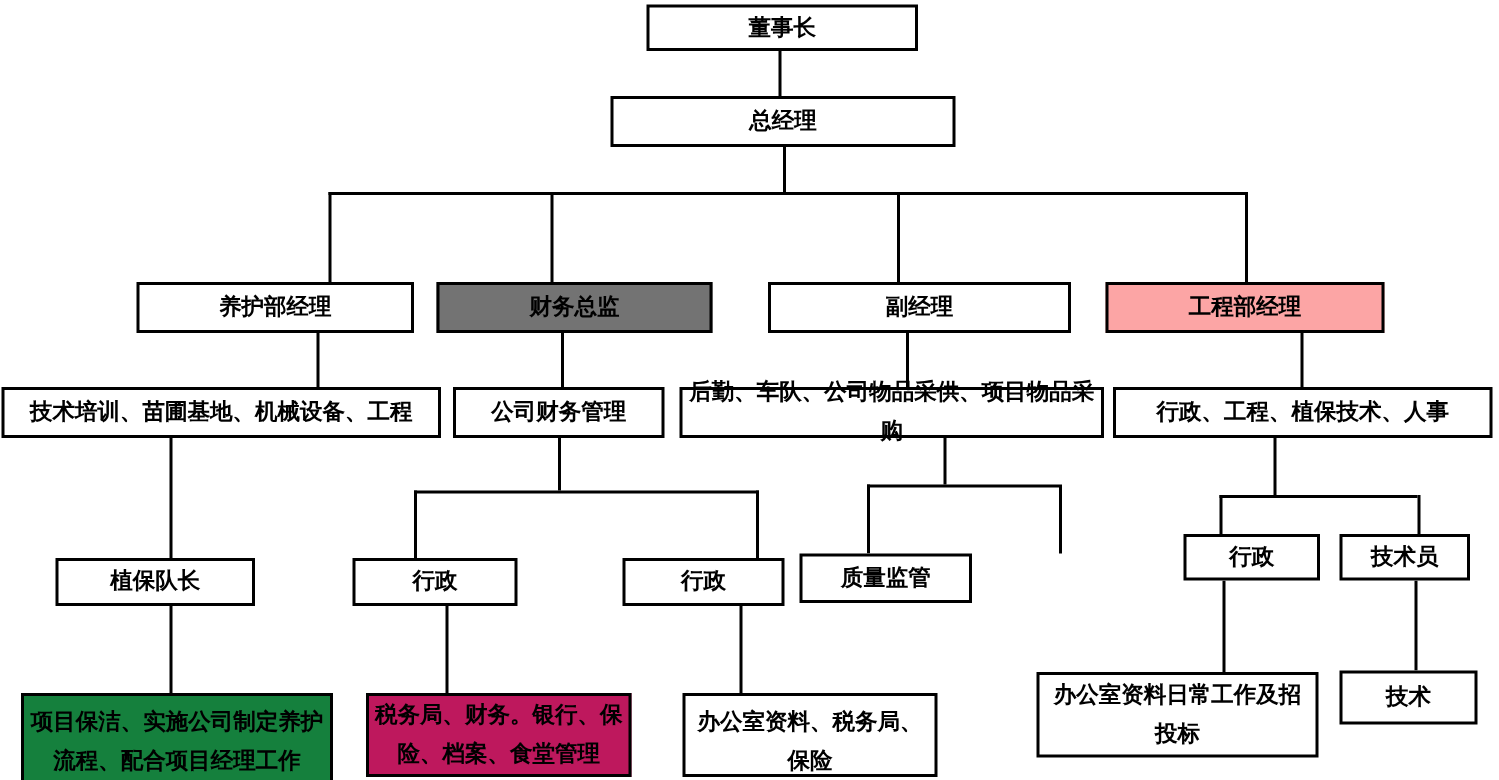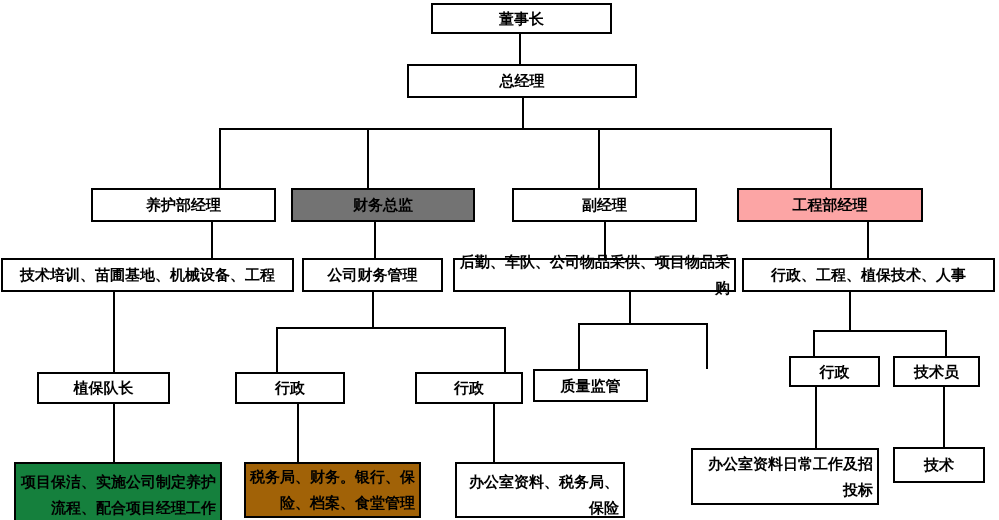--- a/index.html
+++ b/index.html
@@ -16,21 +16,21 @@
     overflow: hidden;
   }
   .node {
     position: absolute;
     box-sizing: border-box;
     border: 2px solid #000000;
     background: #ffffff;
     display: flex;
     align-items: center;
     justify-content: center;
-    text-align: right;
+    text-align: center;
     font-weight: bold;
     font-size: 15px;
     line-height: 26px;
     color: #000000;
     padding: 0 4px;
   }
   .node.vtop {
     align-items: flex-start;
     padding-top: 5px;
   }
@@ -69,30 +69,30 @@
     <div class="line" style="left: 945px; top: 330px; width: 2px; height: 26px; background: rgb(0, 0, 0);"></div>
     <div class="line" style="left: 113px; top: 404px; width: 2px; height: 58px; background: rgb(0, 0, 0);"></div>
     <div class="line" style="left: 297px; top: 404px; width: 2px; height: 58px; background: rgb(0, 0, 0);"></div>
     <div class="line" style="left: 493px; top: 404px; width: 2px; height: 58px; background: rgb(0, 0, 0);"></div>
     <div class="line" style="left: 815px; top: 387px; width: 2px; height: 61px; background: rgb(0, 0, 0);"></div>
     <div class="line" style="left: 943px; top: 387px; width: 2px; height: 60px; background: rgb(0, 0, 0);"></div>
     <div class="node" style="left: 431px; top: 3px; width: 181px; height: 31px; border-color: rgb(0, 0, 0); background: rgb(255, 255, 255); color: rgb(0, 0, 0);">董事长</div>
     <div class="node" style="left: 407px; top: 64px; width: 230px; height: 34px; border-color: rgb(0, 0, 0); background: rgb(255, 255, 255); color: rgb(0, 0, 0);">总经理</div>
     <div class="node" style="left: 91px; top: 188px; width: 185px; height: 34px; border-color: rgb(0, 0, 0); background: rgb(255, 255, 255); color: rgb(0, 0, 0);">养护部经理</div>
     <div class="node" style="left: 291px; top: 188px; width: 184px; height: 34px; border-color: rgb(0, 0, 0); background: #737373; color: rgb(0, 0, 0);">财务总监</div>
-    <div class="node" style="left: 512px; top: 188px; width: 185px; height: 34px; border-color: rgb(0, 0, 0); background: rgb(255, 255, 255); color: rgb(0, 0, 0);">副经理</div>
+    <div class="node" style="left: 512px; top: 188px; width: 202px; height: 34px; border-color: rgb(0, 0, 0); background: rgb(255, 255, 255); color: rgb(0, 0, 0);">副经理</div>
     <div class="node" style="left: 737px; top: 188px; width: 186px; height: 34px; border-color: rgb(0, 0, 0); background: #fca5a5; color: rgb(0, 0, 0);">工程部经理</div>
     <div class="node" style="left: 1px; top: 258px; width: 293px; height: 34px; border-color: rgb(0, 0, 0); background: rgb(255, 255, 255); color: rgb(0, 0, 0);">技术培训、苗圃基地、机械设备、工程</div>
     <div class="node" style="left: 302px; top: 258px; width: 141px; height: 34px; border-color: rgb(0, 0, 0); background: rgb(255, 255, 255); color: rgb(0, 0, 0);">公司财务管理</div>
     <div class="node" style="left: 453px; top: 258px; width: 283px; height: 34px; border-color: rgb(0, 0, 0); background: rgb(255, 255, 255); color: rgb(0, 0, 0);">后勤、车队、公司物品采供、项目物品采购</div>
     <div class="node" style="left: 742px; top: 258px; width: 253px; height: 34px; border-color: rgb(0, 0, 0); background: rgb(255, 255, 255); color: rgb(0, 0, 0);">行政、工程、植保技术、人事</div>
     <div class="node" style="left: 37px; top: 372px; width: 133px; height: 32px; border-color: rgb(0, 0, 0); background: rgb(255, 255, 255); color: rgb(0, 0, 0);">植保队长</div>
     <div class="node" style="left: 235px; top: 372px; width: 110px; height: 32px; border-color: rgb(0, 0, 0); background: rgb(255, 255, 255); color: rgb(0, 0, 0);">行政</div>
     <div class="node" style="left: 415px; top: 372px; width: 108px; height: 32px; border-color: rgb(0, 0, 0); background: rgb(255, 255, 255); color: rgb(0, 0, 0);">行政</div>
     <div class="node" style="left: 533px; top: 369px; width: 115px; height: 33px; border-color: rgb(0, 0, 0); background: rgb(255, 255, 255); color: rgb(0, 0, 0);">质量监管</div>
     <div class="node" style="left: 789px; top: 356px; width: 91px; height: 31px; border-color: rgb(0, 0, 0); background: rgb(255, 255, 255); color: rgb(0, 0, 0);">行政</div>
     <div class="node" style="left: 893px; top: 356px; width: 87px; height: 31px; border-color: rgb(0, 0, 0); background: rgb(255, 255, 255); color: rgb(0, 0, 0);">技术员</div>
     <div class="node" style="left: 14px; top: 462px; width: 208px; height: 65px; border-color: rgb(0, 0, 0); background: #15803d; color: rgb(0, 0, 0);">项目保洁、实施公司制定养护流程、配合项目经理工作</div>
-    <div class="node" style="left: 244px; top: 462px; width: 177px; height: 56px; border-color: rgb(0, 0, 0); background: #a16207; color: rgb(0, 0, 0);">税务局、财务。银行、保险、档案、食堂管理</div>
+    <div class="node" style="left: 244px; top: 462px; width: 177px; height: 56px; border-color: rgb(0, 0, 0); background: #be185d; color: rgb(0, 0, 0);">税务局、财务。银行、保险、档案、食堂管理</div>
     <div class="node vtop" style="left: 455px; top: 462px; width: 170px; height: 56px; border-color: rgb(0, 0, 0); background: rgb(255, 255, 255); color: rgb(0, 0, 0);">办公室资料、税务局、保险</div>
     <div class="node" style="left: 691px; top: 448px; width: 188px; height: 57px; border-color: rgb(0, 0, 0); background: rgb(255, 255, 255); color: rgb(0, 0, 0);">办公室资料日常工作及招投标</div>
     <div class="node" style="left: 893px; top: 447px; width: 92px; height: 36px; border-color: rgb(0, 0, 0); background: rgb(255, 255, 255); color: rgb(0, 0, 0);">技术</div>
   </div>
 
 </body></html>

